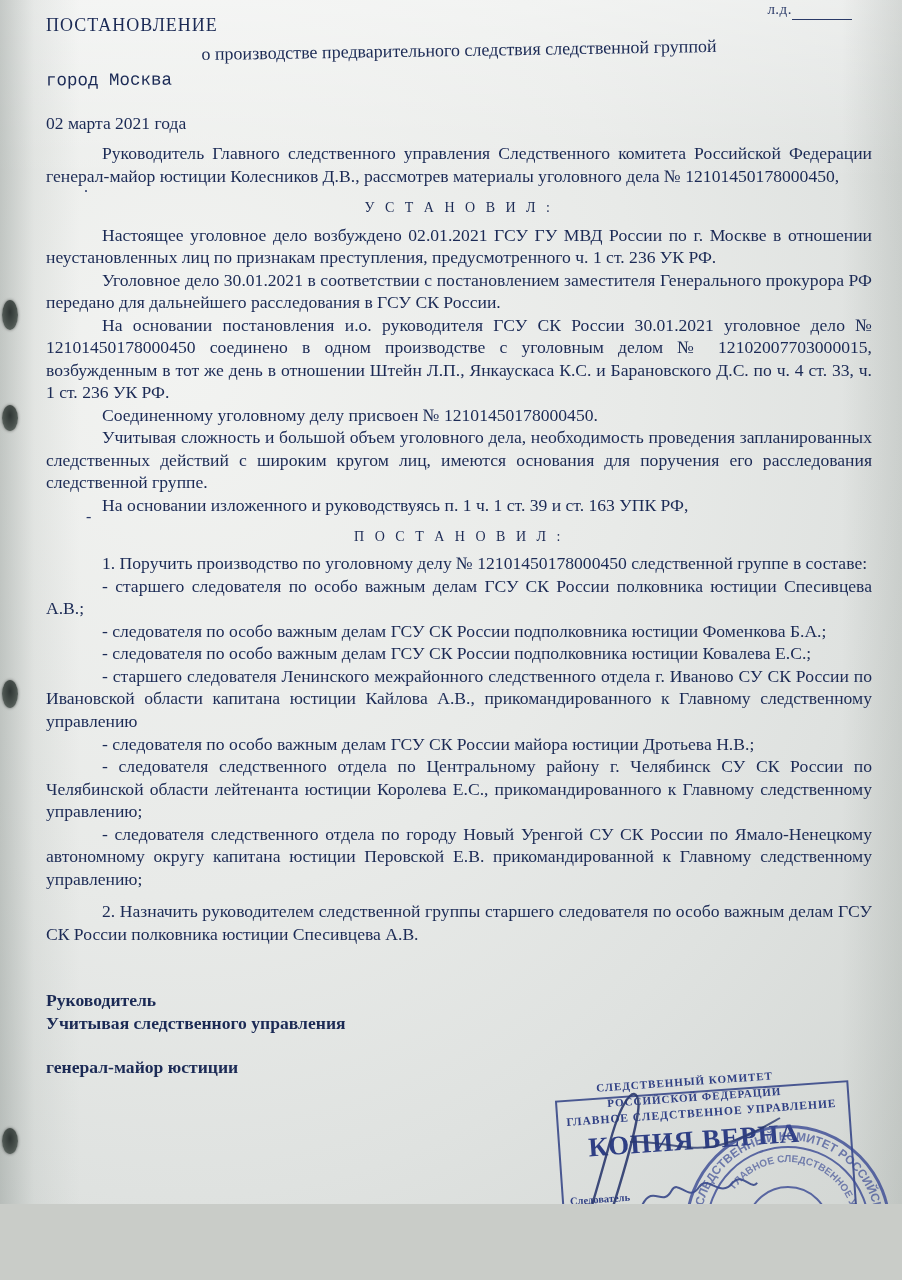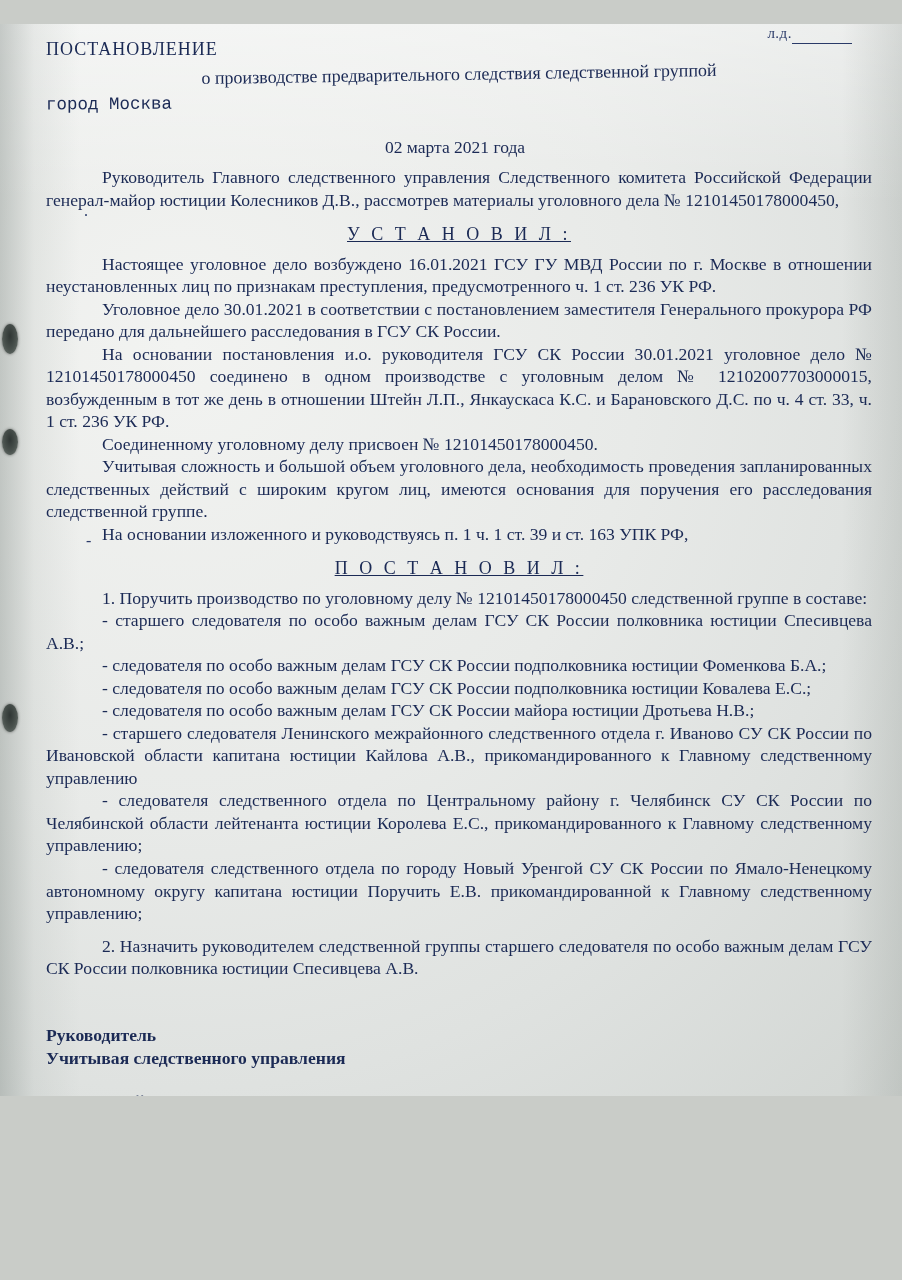--- a/index.html
+++ b/index.html
@@ -6,25 +6,24 @@
     margin: 0;
     padding: 0;
     background: #c9ccc8;
   }
   body {
     font-family: "Liberation Serif", serif;
   }
   .page {
     position: relative;
     width: 902px;
-    height: 1072px;
+    height: 1204px;
     overflow: hidden;
     background:
       radial-gradient(ellipse at 20% 30%, #f2f3f1 0%, #e8eae8 45%, #dfe2e0 70%, #d2d6d3 100%);
-    margin-top: 24px;
   }
   
   .paper-shade {
     position: absolute;
     inset: 0;
     pointer-events: none;
     background:
       linear-gradient(to right, rgba(120,130,125,0.38) 0px, rgba(160,168,163,0.16) 34px, rgba(255,255,255,0.0) 80px),
       linear-gradient(to left, rgba(130,138,133,0.22) 0px, rgba(255,255,255,0) 60px),
       linear-gradient(to bottom, rgba(255,255,255,0.45), rgba(255,255,255,0) 180px);
@@ -92,38 +91,37 @@
   .row-city {
     display: flex;
     justify-content: space-between;
     margin-top: 6px;
     font-size: 17.5px;
     font-family: Liberation Mono, monospace;
   }
   .city { transform: rotate(-0.4deg); }
   .date {
     margin-top: 20px;
-    text-align: center;
+    text-align: left;
     font-size: 17.5px;
     margin-right: 8px;
   }
   p.just {
     margin: 0;
     text-align: justify;
     text-justify: inter-word;
     text-indent: 56px;
     font-size: 17.6px;
     line-height: 1.28;
   }
   .spaced {
     text-align: center;
     letter-spacing: 3.5px;
-    font-size: 18px;
+    font-size: 14px;
     margin: 12px 0 6px 0;
-    text-decoration: underline;
   }
   .block { margin-top: 8px; }
   .sig {
     margin-top: 42px;
     font-size: 17.6px;
     line-height: 1.55;
     font-weight: bold;
   }
   .sig .l2 { margin-top: -4px; }
   .sig .l3 { margin-top: 16px; }
@@ -234,38 +232,38 @@
       <div class="city">город Москва</div>
     </div>
     <div class="date">02 марта 2021 года</div>
 
     <div class="block">
       <p class="just">Руководитель Главного следственного управления Следственного комитета Российской Федерации генерал-майор юстиции Колесников Д.В., рассмотрев материалы уголовного дела № 12101450178000450,</p>
     </div>
 
     <div class="spaced">У С Т А Н О В И Л :</div>
 
-    <p class="just">Настоящее уголовное дело возбуждено 16.01.2021 ГСУ ГУ МВД России по г. Москве в отношении неустановленных лиц по признакам преступления, предусмотренного ч. 1 ст. 236 УК РФ.</p>
+    <p class="just">Настоящее уголовное дело возбуждено 02.01.2021 ГСУ ГУ МВД России по г. Москве в отношении неустановленных лиц по признакам преступления, предусмотренного ч. 1 ст. 236 УК РФ.</p>
     <p class="just">Уголовное дело 30.01.2021 в соответствии с постановлением заместителя Генерального прокурора РФ передано для дальнейшего расследования в ГСУ СК России.</p>
     <p class="just">На основании постановления и.о. руководителя ГСУ СК России 30.01.2021 уголовное дело № 12101450178000450 соединено в одном производстве с уголовным делом № 12102007703000015, возбужденным в тот же день в отношении Штейн Л.П., Янкаускаса К.С. и Барановского Д.С. по ч. 4 ст. 33, ч. 1 ст. 236 УК РФ.</p>
     <p class="just">Соединенному уголовному делу присвоен № 12101450178000450.</p>
     <p class="just">Учитывая сложность и большой объем уголовного дела, необходимость проведения запланированных следственных действий с широким кругом лиц, имеются основания для поручения его расследования следственной группе.</p>
     <p class="just">На основании изложенного и руководствуясь п. 1 ч. 1 ст. 39 и ст. 163 УПК РФ,</p>
 
     <div class="spaced">П О С Т А Н О В И Л :</div>
 
     <p class="just">1. Поручить производство по уголовному делу № 12101450178000450 следственной группе в составе:</p>
 
     <p class="just">- старшего следователя по особо важным делам ГСУ СК России полковника юстиции Спесивцева А.В.;</p>
     <p class="just">- следователя по особо важным делам ГСУ СК России подполковника юстиции Фоменкова Б.А.;</p>
     <p class="just">- следователя по особо важным делам ГСУ СК России подполковника юстиции Ковалева Е.С.;</p>
+    <p class="just">- старшего следователя Ленинского межрайонного следственного отдела г. Иваново СУ СК России по Ивановской области капитана юстиции Кайлова А.В., прикомандированного к Главному следственному управлению</p>
     <p class="just">- следователя по особо важным делам ГСУ СК России майора юстиции Дротьева Н.В.;</p>
-    <p class="just">- старшего следователя Ленинского межрайонного следственного отдела г. Иваново СУ СК России по Ивановской области капитана юстиции Кайлова А.В., прикомандированного к Главному следственному управлению</p>
     <p class="just">- следователя следственного отдела по Центральному району г. Челябинск СУ СК России по Челябинской области лейтенанта юстиции Королева Е.С., прикомандированного к Главному следственному управлению;</p>
-    <p class="just">- следователя следственного отдела по городу Новый Уренгой СУ СК России по Ямало-Ненецкому автономному округу капитана юстиции Поручить Е.В. прикомандированной к Главному следственному управлению;</p>
+    <p class="just">- следователя следственного отдела по городу Новый Уренгой СУ СК России по Ямало-Ненецкому автономному округу капитана юстиции Перовской Е.В. прикомандированной к Главному следственному управлению;</p>
 
     <p class="just" style="margin-top:10px">2. Назначить руководителем следственной группы старшего следователя по особо важным делам ГСУ СК России полковника юстиции Спесивцева А.В.</p>
 
     <div class="sig">
       <div class="l1">Руководитель</div>
       <div class="l2">Учитывая следственного управления</div>
       <div class="l3">генерал-майор юстиции</div>
     </div>
   </div>
 

